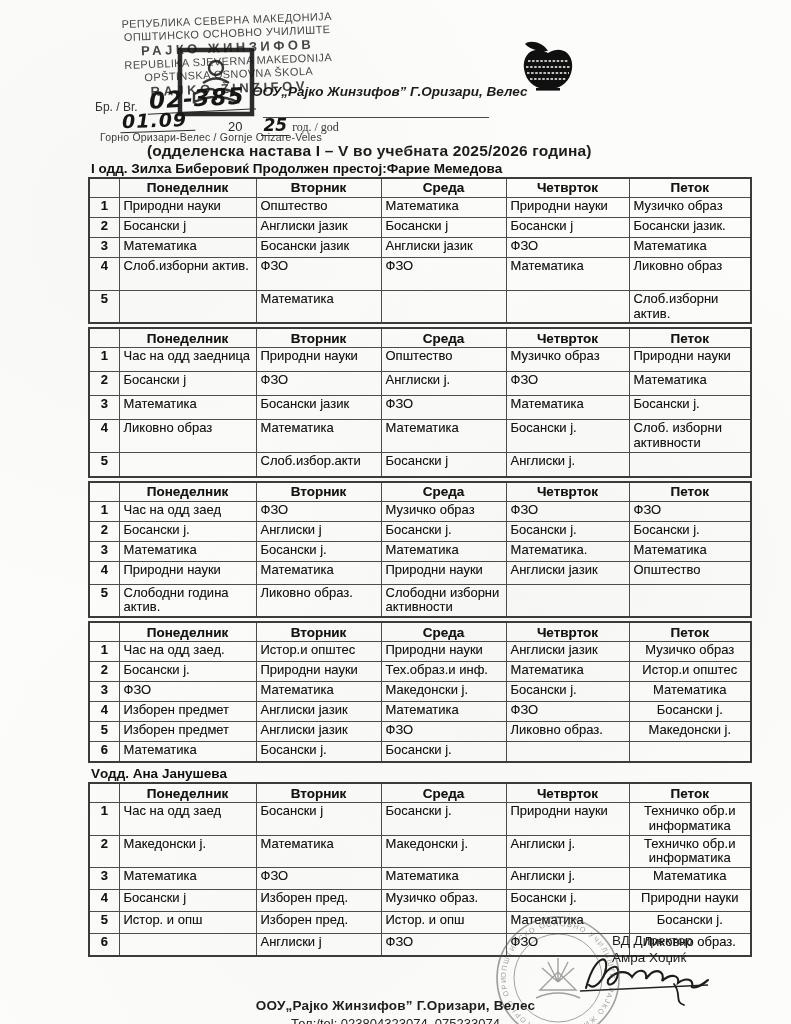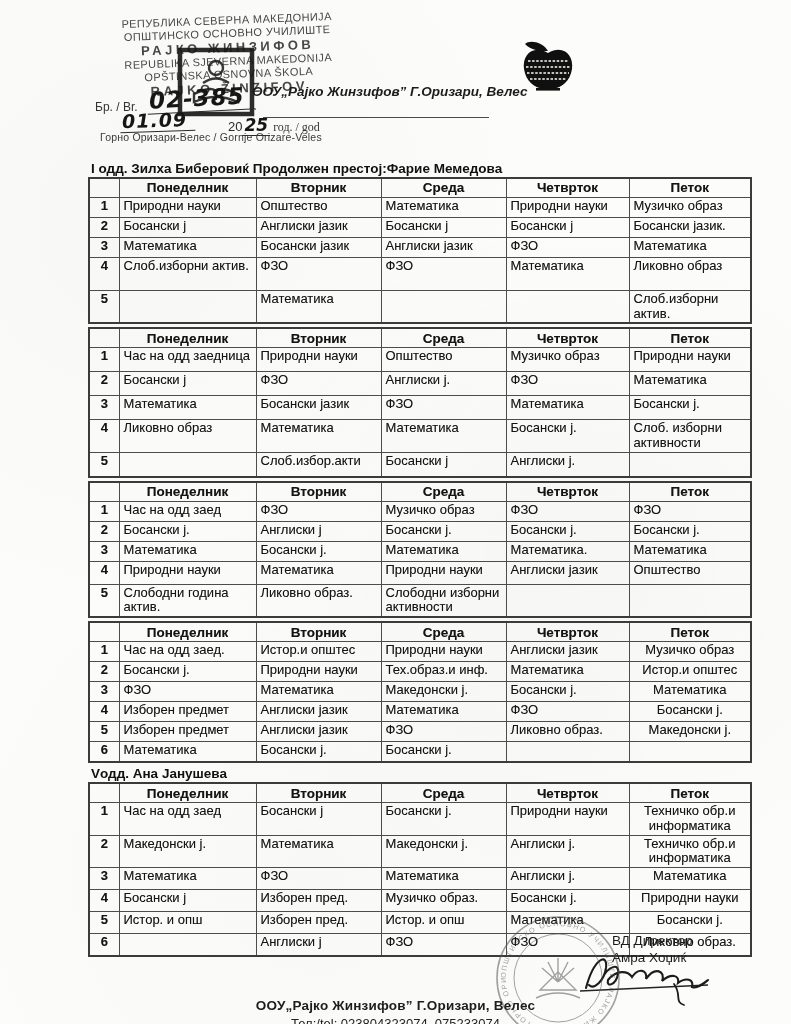--- a/index.html
+++ b/index.html
@@ -20,21 +20,21 @@
   .square-stamp{left:176px;top:46px;}
   .apple-logo{left:519px;top:39px;}
   .right-school{left:252px;top:84px;font-weight:bold;font-style:italic;font-size:13.5px;white-space:nowrap;}
   .right-underline{left:263px;top:117px;width:226px;border-top:1.4px solid #4a4a4a;}
   .num-label{left:95px;top:100px;font-size:12px;color:#333;}
   .hand{font-family:"DejaVu Sans",sans-serif;font-style:italic;font-weight:600;color:#161616;}
   .hand-number{left:147px;top:85px;font-size:23px;transform:rotate(-3deg);border-bottom:1.6px solid #2a2a2a;padding:0 10px 0 2px;letter-spacing:1px;}
   .date-line{left:120px;top:109px;}
   .hand-date{font-size:19px;border-bottom:1.4px solid #2a2a2a;padding:0 8px 0 2px;transform:rotate(-2deg);display:inline-block;letter-spacing:1px;}
   .year-print{left:228px;top:115px;font-size:13px;color:#2b2b2b;}
-  .hand-year{font-size:17px;border-bottom:1.4px solid #2a2a2a;padding:0 2px;}
+  .hand-year{font-size:17px;border-bottom:1.4px solid #2a2a2a;padding:0 2px;margin-left:19px;}
   .year-suffix{font-size:12px;color:#333;font-family:Liberation Serif, serif;}
   .place-line{left:100px;top:131px;font-size:10.5px;color:#3a3a3a;letter-spacing:.2px;}
   .doc-title{left:147px;top:142px;font-size:15.5px;font-weight:bold;letter-spacing:.2px;}
   
   .tables-region{left:88px;top:158px;width:786px;}
   .ttitle{font-weight:bold;font-size:13.5px;margin:3px 0 1px 3px;color:#101010;white-space:nowrap;}
   .sched{border-collapse:collapse;table-layout:fixed;width:662px;border:2px solid #3b3b3b;
          text-shadow:0 0 .3px rgba(0,0,0,.35);}
   .sched th,.sched td{border:1px solid #4c4c4c;padding:1px 4px;font-size:13px;line-height:1.13;
          vertical-align:top;color:#141414;overflow:hidden;}
@@ -101,20 +101,21 @@
   <div class="abs num-label">Бр. / Br.</div>
   <div class="abs hand hand-number">02-385</div>
   <div class="abs date-line">
     <span class="hand hand-date">01.09</span>
   </div>
   <div class="abs year-print">
     <span>20</span><span class="hand hand-year">25</span><span class="year-suffix"> год. / god</span>
   </div>
   <div class="abs place-line">Горно Оризари-Велес / Gornje Orizare-Veles</div>
 
+  <div class="abs doc-title">(одделенска настава I – V во учебната 2025/2026 година)</div>
 
   <div class="abs tables-region">
       <div class="tblock tblock-0">
         <div class="ttitle">I одд. Зилха Биберовиќ  Продолжен престој:Фарие Мемедова</div>
         <table class="sched">
           <colgroup>
             <col style="width: 30px;">
             <col style="width: 137px;">
             <col style="width: 125px;">
             <col style="width: 125px;">

